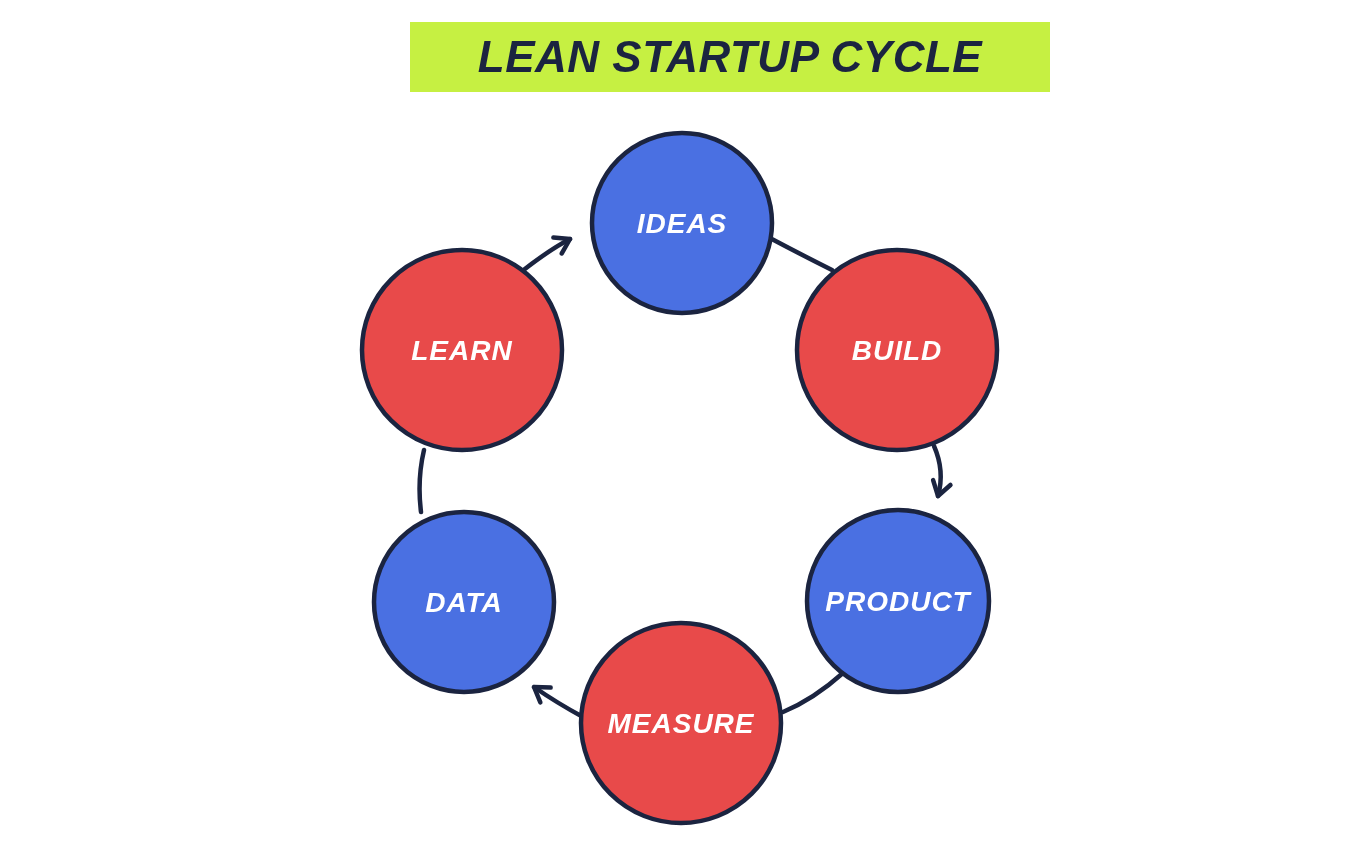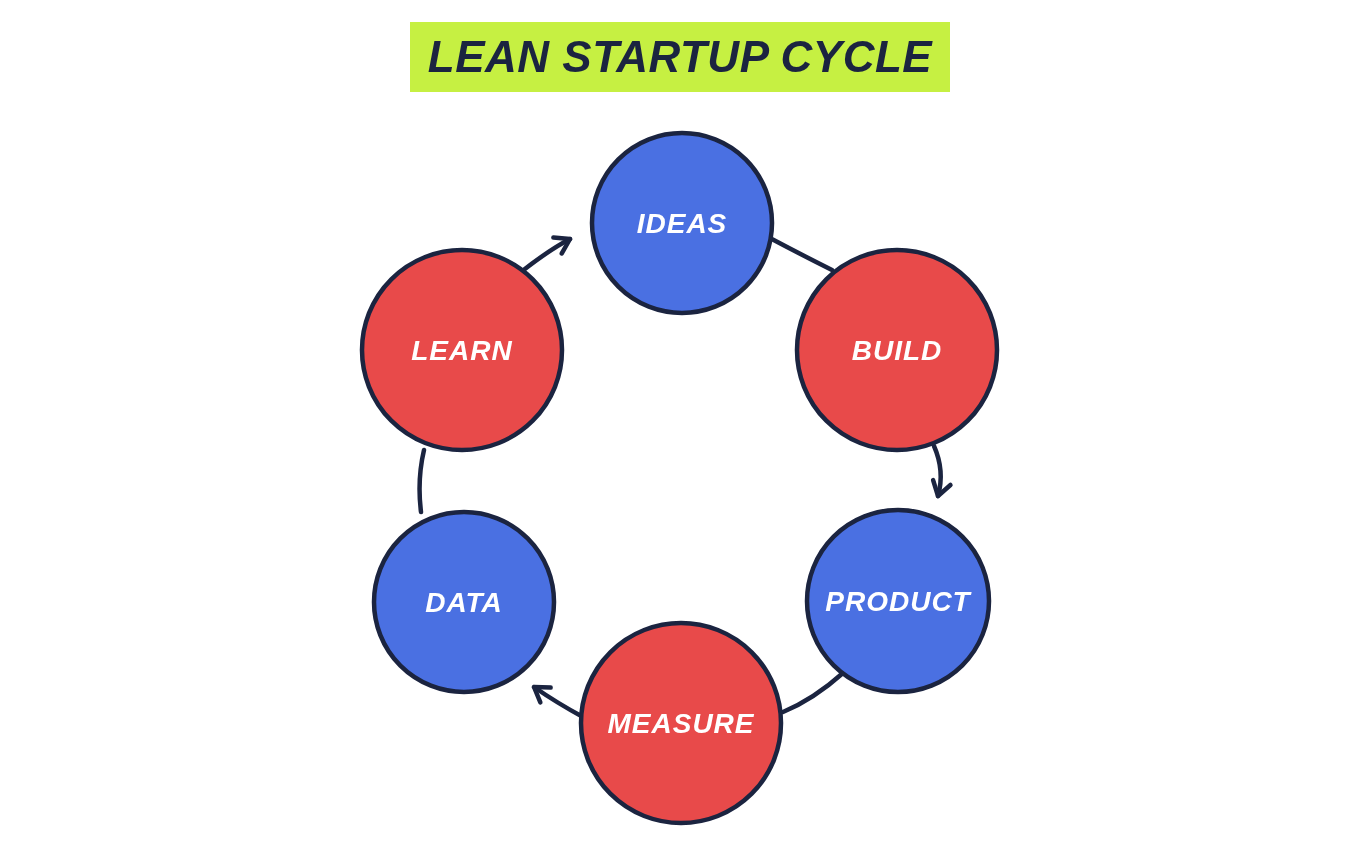--- a/index.html
+++ b/index.html
@@ -12,21 +12,21 @@
     position: relative;
     width: 1360px;
     height: 855px;
     background: #ffffff;
     overflow: hidden;
   }
   .banner {
     position: absolute;
     left: 410px;
     top: 22px;
-    width: 540px;
+    width: 640px;
     height: 70px;
     background: var(--color-highlight);
     display: flex;
     align-items: center;
     justify-content: center;
   }
   .banner h1 {
     margin: 0;
     font-size: 44px;
     font-weight: 800;

